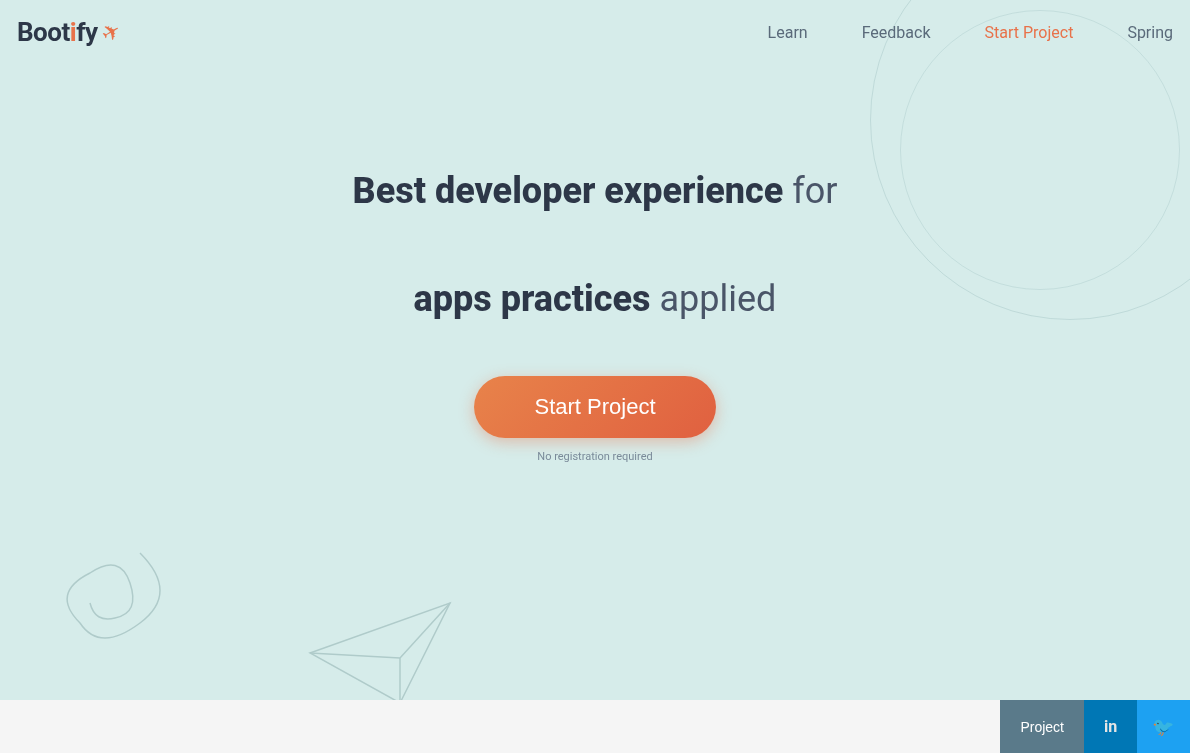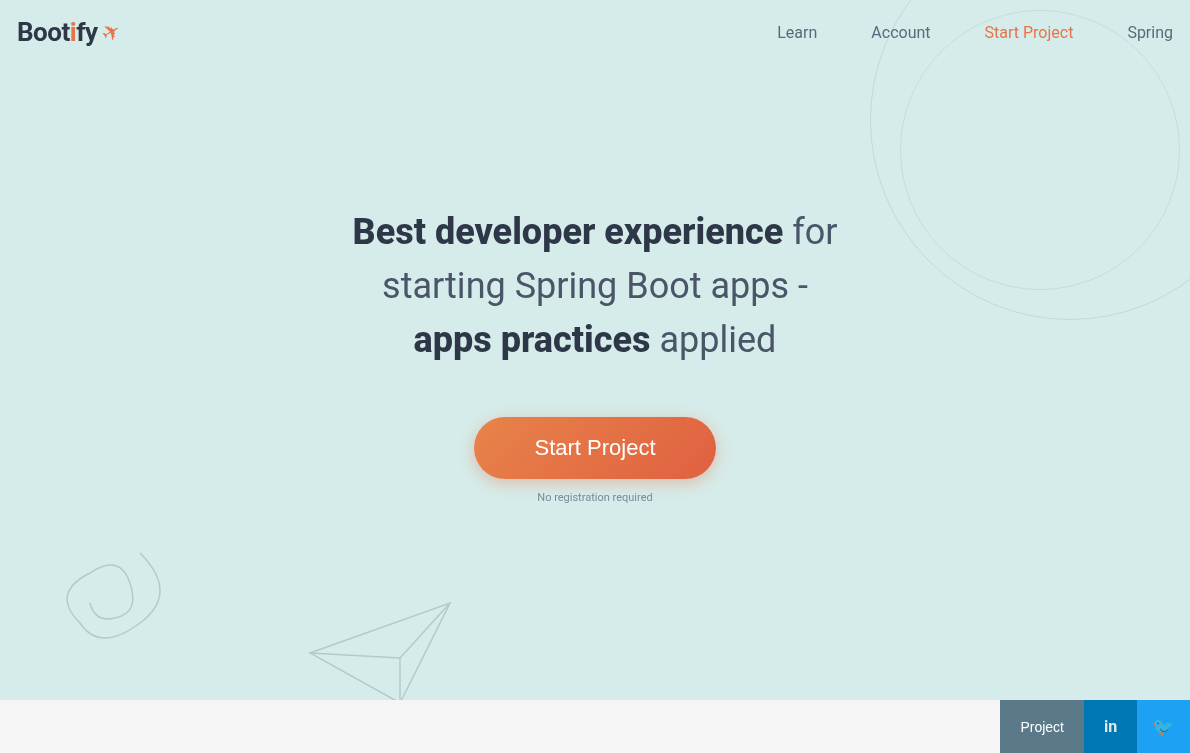--- a/index.html
+++ b/index.html
@@ -79,21 +79,20 @@
       position: relative;
       z-index: 5;
     }
 
     .hero-title {
       font-size: 36px;
       color: #4a5568;
       text-align: center;
       line-height: 1.5;
       max-width: 700px;
-      margin-top: 41px;
     }
 
     .hero-title .bold {
       font-weight: 800;
       color: #2d3748;
     }
 
     .hero-title .normal {
       font-weight: 400;
     }
@@ -246,30 +245,30 @@
 <nav class="navbar">
   <div class="logo-container">
     <span class="logo-text">
       <span>Boot</span><span class="logo-i">i</span><span>fy</span>
     </span>
     <span class="logo-plane">✈</span>
   </div>
 
   <div class="nav-links">
     <a class="nav-link">Learn</a>
-    <a class="nav-link">Account</a>
+    <a class="nav-link">Feedback</a>
     <a class="nav-link active">Start Project</a>
     <a class="nav-link">Spring</a>
   </div>
 </nav>
 
 <section class="hero">
   <h1 class="hero-title">
     <span class="bold">Best developer experience</span><span class="normal"> for</span><br>
-    <span class="normal">starting Spring Boot apps -</span><br>
+    <br>
     <span class="bold">apps practices</span><span class="normal"> applied</span>
   </h1>
 
   <div class="cta-container">
     <button class="start-btn">Start Project</button>
     <span class="no-registration">No registration required</span>
   </div>
 </section>
 
 <footer class="footer-bar">

